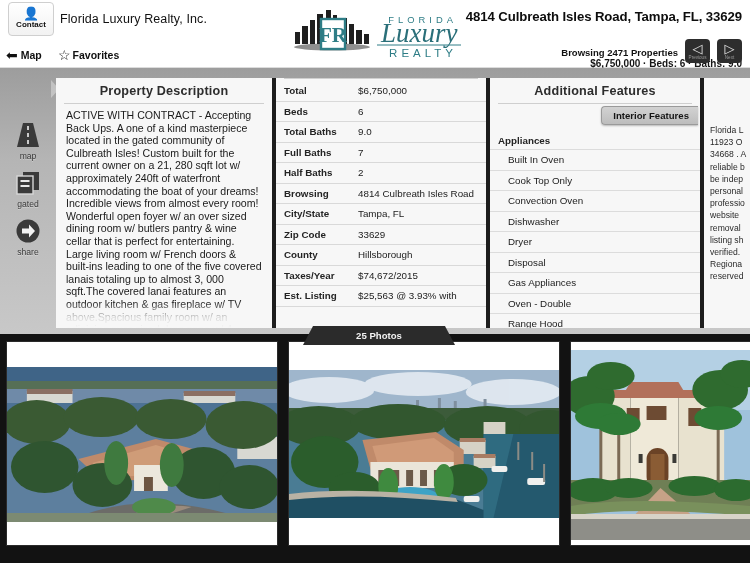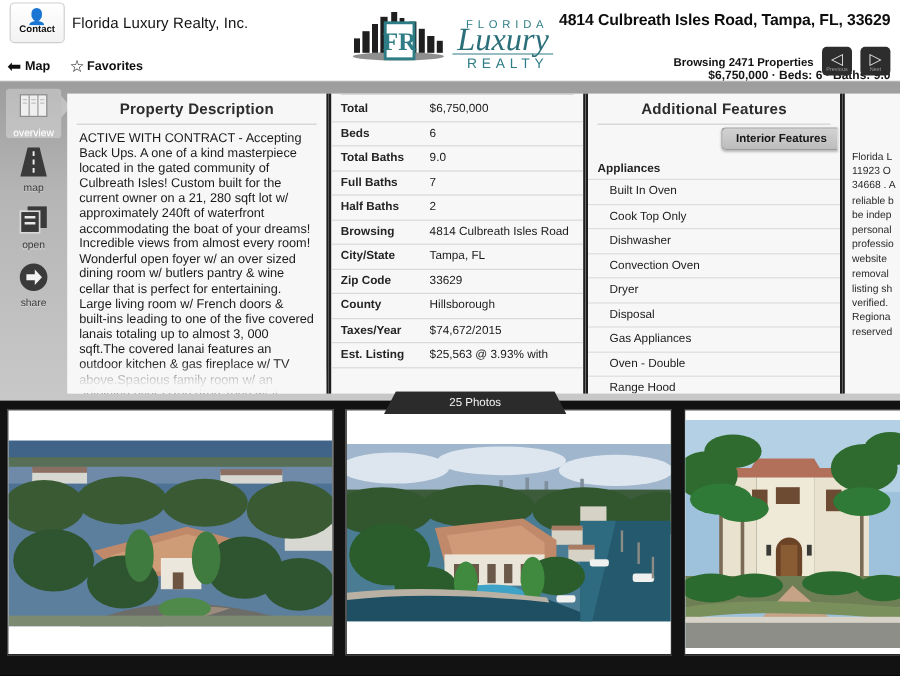--- a/index.html
+++ b/index.html
@@ -162,23 +162,23 @@
 
   
   .disc-body {
     padding: 46px 0 0 6px;
     font-size: 8.6px; line-height: 12.2px; color: #2a2a2a;
     white-space: pre; overflow: hidden;
   }
 
   
   .photos-tab {
-    position: absolute; left: 320px; top: 326px; width: 152px; height: 19px;
+    position: absolute; left: 303px; top: 326px; width: 152px; height: 19px;
     background: #2b2b2b; color: #f2f2f2;
-    font-size: 9.6px; font-weight: normal;
+    font-size: 9.6px; font-weight: bold;
     display: flex; align-items: center; justify-content: center;
     clip-path: polygon(10px 0, 142px 0, 152px 19px, 0 19px);
     z-index: 5;
   }
 
   
   .strip {
     position: absolute; left: 0; top: 334px; width: 750px; height: 229px;
     background: #121212;
   }
@@ -255,36 +255,20 @@
     <div class="navbtn next">
       <span class="tri">▷</span>
       <span class="nlbl">Next</span>
     </div>
   </div>
 
   <div class="body-area">
 
     <div class="rail">
 
-      <div class="rail-item sel" style="top:6px;">
-        <svg class="ico" viewBox="0 0 30 30">
-          <rect x="4" y="5" width="22" height="18" fill="#efefef" stroke="#8a8a8a"></rect>
-          <line x1="11.3" y1="5" x2="11.3" y2="23" stroke="#9a9a9a"></line>
-          <line x1="18.6" y1="5" x2="18.6" y2="23" stroke="#9a9a9a"></line>
-          <g stroke="#c2c2c2">
-              <line x1="6" y1="9" x2="9.5" y2="9"></line>
-              <line x1="6" y1="12" x2="9.5" y2="12"></line>
-          <line x1="13" y1="9" x2="16.8" y2="9"></line>
-              <line x1="13" y1="12" x2="16.8" y2="12"></line>
-          <line x1="20.4" y1="9" x2="24" y2="9"></line>
-              <line x1="20.4" y1="12" x2="24" y2="12"></line>
-            </g>
-        </svg>
-        <span class="rlbl">overview</span>
-      </div>
       <div class="sel-pointer"></div>
 
       <div class="rail-item" style="top:52px;">
         <svg class="ico" viewBox="0 0 30 30">
           <polygon points="10,3 20,3 26,27 4,27" fill="#3a3a3a"></polygon>
           <g stroke="#f0f0f0" stroke-width="1.6">
               <line x1="15" y1="6" x2="15" y2="10"></line>
           <line x1="15" y1="13" x2="15" y2="17"></line>
               <line x1="15" y1="20" x2="15" y2="24"></line>
             </g>
@@ -294,21 +278,21 @@
 
       <div class="rail-item" style="top:100px;">
         <svg class="ico" viewBox="0 0 30 30">
           <rect x="10" y="4" width="16" height="18" fill="#3a3a3a"></rect>
           <rect x="4" y="8" width="16" height="18" fill="#3a3a3a" stroke="#d8d8d8" stroke-width="1.4"></rect>
           <g stroke="#e9e9e9" stroke-width="2">
               <line x1="7.5" y1="13" x2="16.5" y2="13"></line>
           <line x1="7.5" y1="18" x2="16.5" y2="18"></line>
             </g>
         </svg>
-        <span class="rlbl">open</span>
+        <span class="rlbl">gated</span>
       </div>
 
       <div class="rail-item" style="top:148px;">
         <svg class="ico" viewBox="0 0 30 30">
           <circle cx="15" cy="15" r="11.5" fill="#3a3a3a"></circle>
           <polygon points="9,12.5 16,12.5 16,8.5 22,15 16,21.5 16,17.5 9,17.5" fill="#f2f2f2"></polygon>
         </svg>
         <span class="rlbl">share</span>
       </div>
     </div>
@@ -372,22 +356,22 @@
 
     <div class="panel" id="p-feat">
       <div class="panel-title">Additional Features</div>
       <div class="panel-rule"></div>
       <div class="tab-interior">Interior Features</div>
       <div class="feat-list">
         <div class="fgroup">Appliances</div>
         <div id="feature-items">
             <div class="fitem">Built In Oven</div>
             <div class="fitem">Cook Top Only</div>
+            <div class="fitem">Convection Oven</div>
             <div class="fitem">Dishwasher</div>
-            <div class="fitem">Convection Oven</div>
             <div class="fitem">Dryer</div>
             <div class="fitem">Disposal</div>
             <div class="fitem">Gas Appliances</div>
             <div class="fitem">Oven - Double</div>
             <div class="fitem">Range Hood</div>
           </div>
       </div>
     </div>
 
     <div class="panel" id="p-disc">

